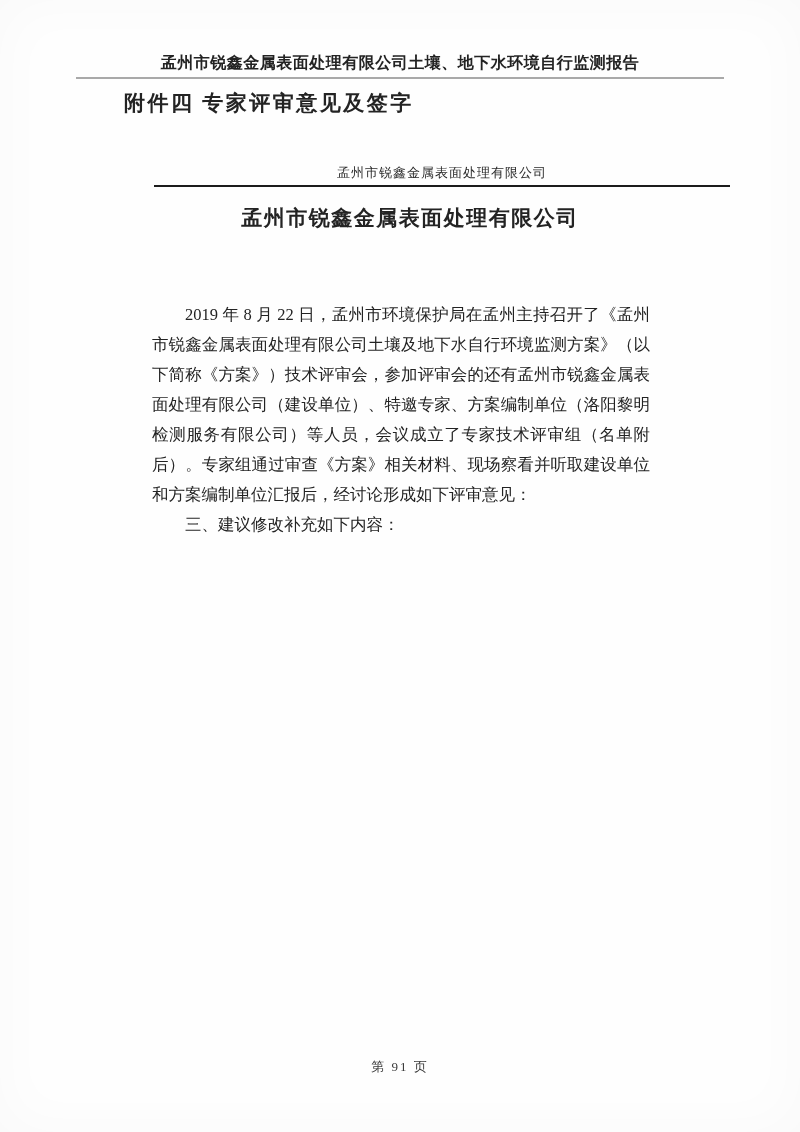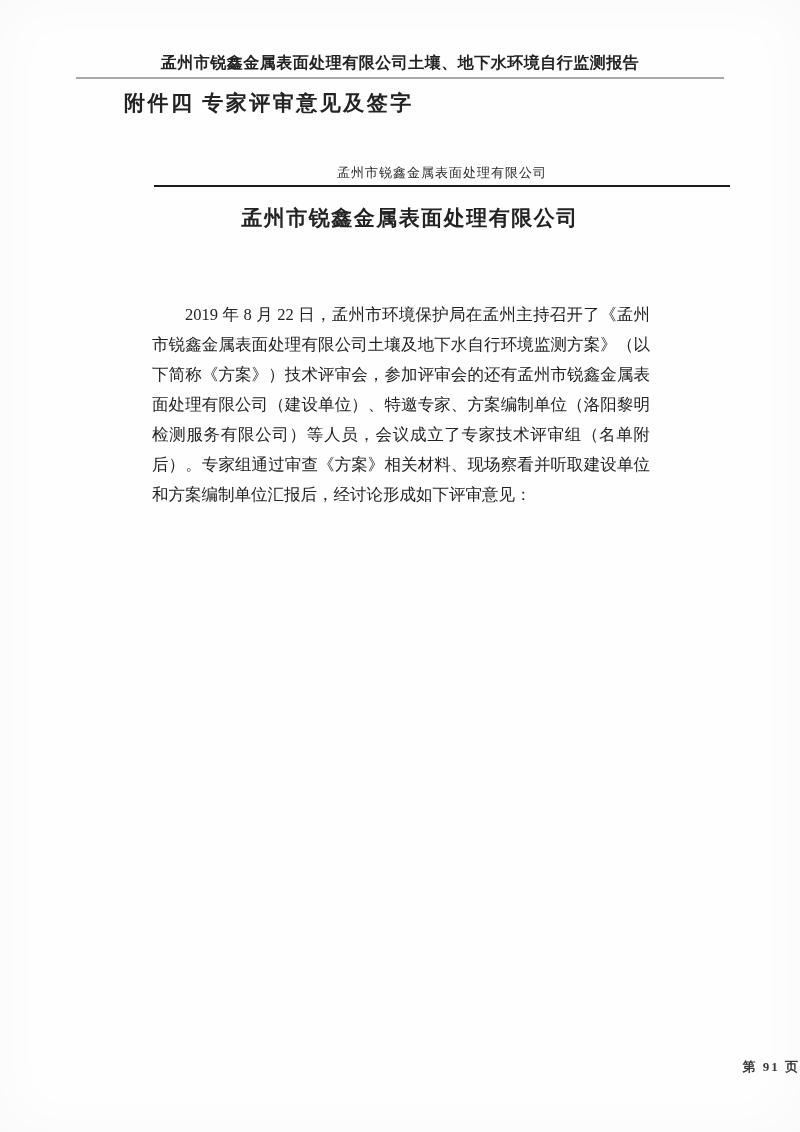--- a/index.html
+++ b/index.html
@@ -64,25 +64,24 @@
     text-align:justify;
     color:var(--ink);
   }
   .doc-body p{
     text-indent:2em;
     margin:0;
     font-family:Liberation Serif, serif;
   }
   .page-footer{
     position:absolute;top:1058px;left:0;right:0;
-    text-align:right;
+    text-align:center;
     font-size:13px;
     letter-spacing:2px;
     color:var(--footer-ink);
-    font-weight:bold;
   }
 </style>
 </head>
 <body>
 
 <div class="running-header">孟州市锐鑫金属表面处理有限公司土壤、地下水环境自行监测报告</div>
 
 <div class="header-rule"></div>
 
 <div class="attachment-heading">附件四 专家评审意见及签字</div>
@@ -90,15 +89,16 @@
 <div class="letterhead">孟州市锐鑫金属表面处理有限公司</div>
 
 <div class="letterhead-rule"></div>
 
 <div class="doc-title">
   <div>孟州市锐鑫金属表面处理有限公司</div>
 </div>
 
 <div class="doc-body">
   <p>2019 年 8 月 22 日，孟州市环境保护局在孟州主持召开了《孟州市锐鑫金属表面处理有限公司土壤及地下水自行环境监测方案》（以下简称《方案》）技术评审会，参加评审会的还有孟州市锐鑫金属表面处理有限公司（建设单位）、特邀专家、方案编制单位（洛阳黎明检测服务有限公司）等人员，会议成立了专家技术评审组（名单附后）。专家组通过审查《方案》相关材料、现场察看并听取建设单位和方案编制单位汇报后，经讨论形成如下评审意见：</p>
+  <p>三、建议修改补充如下内容：</p>
 </div>
 
 <div class="page-footer">第 91 页</div>
 
 </body></html>

